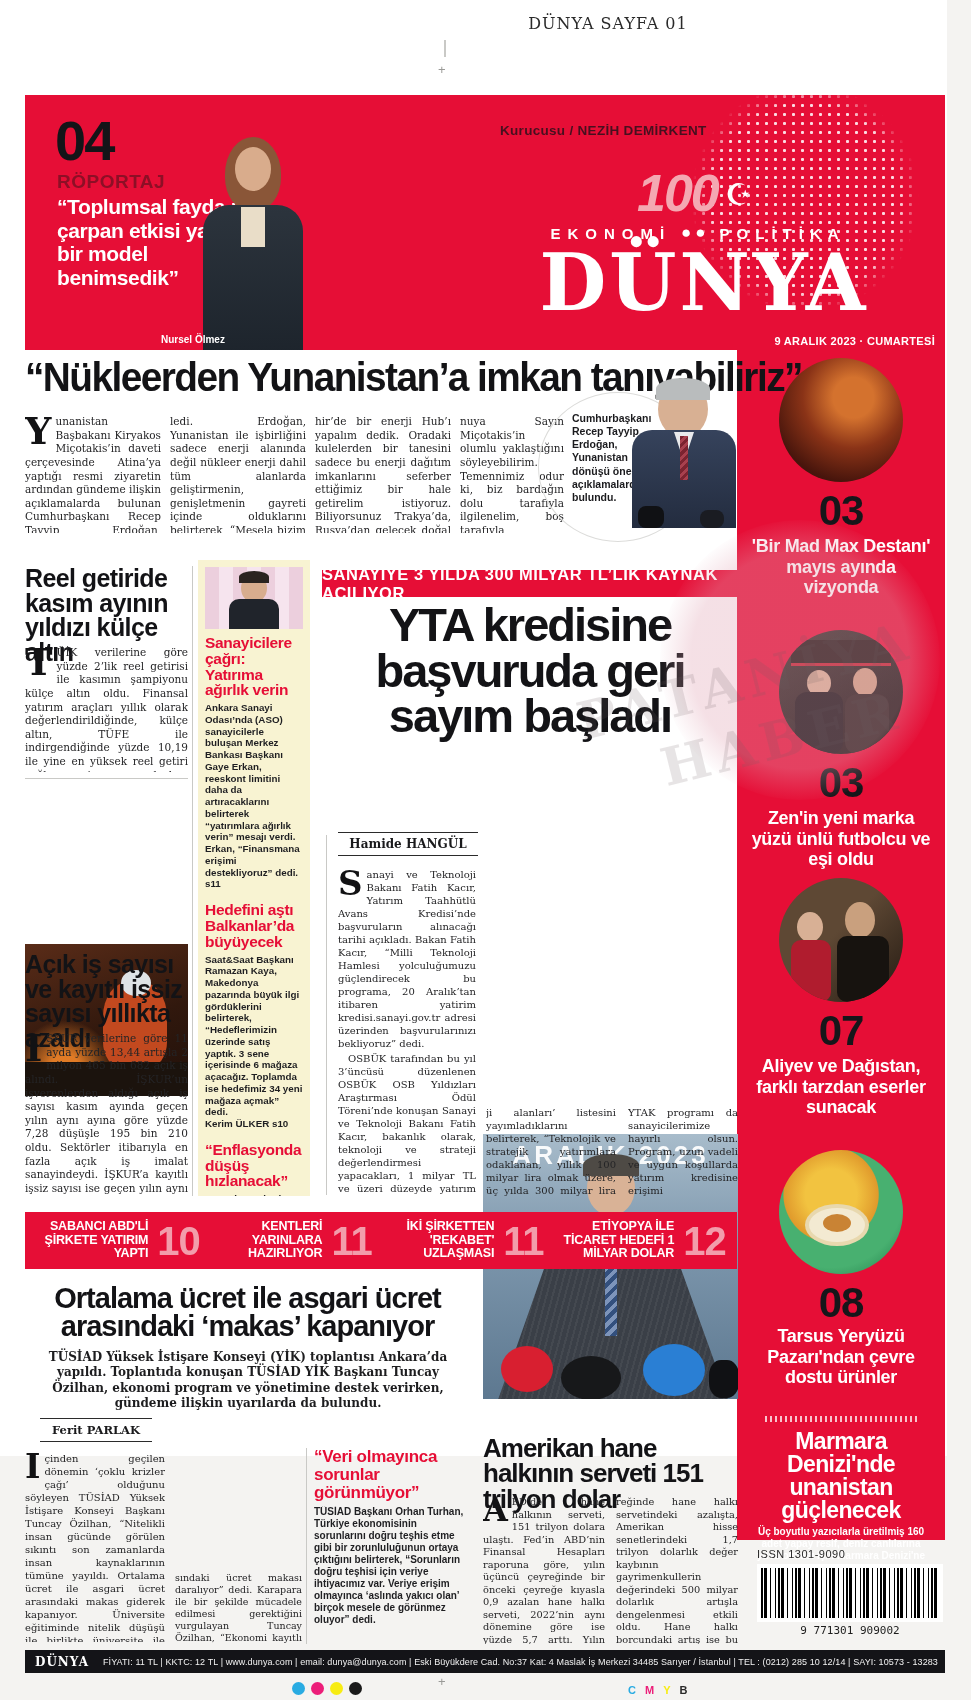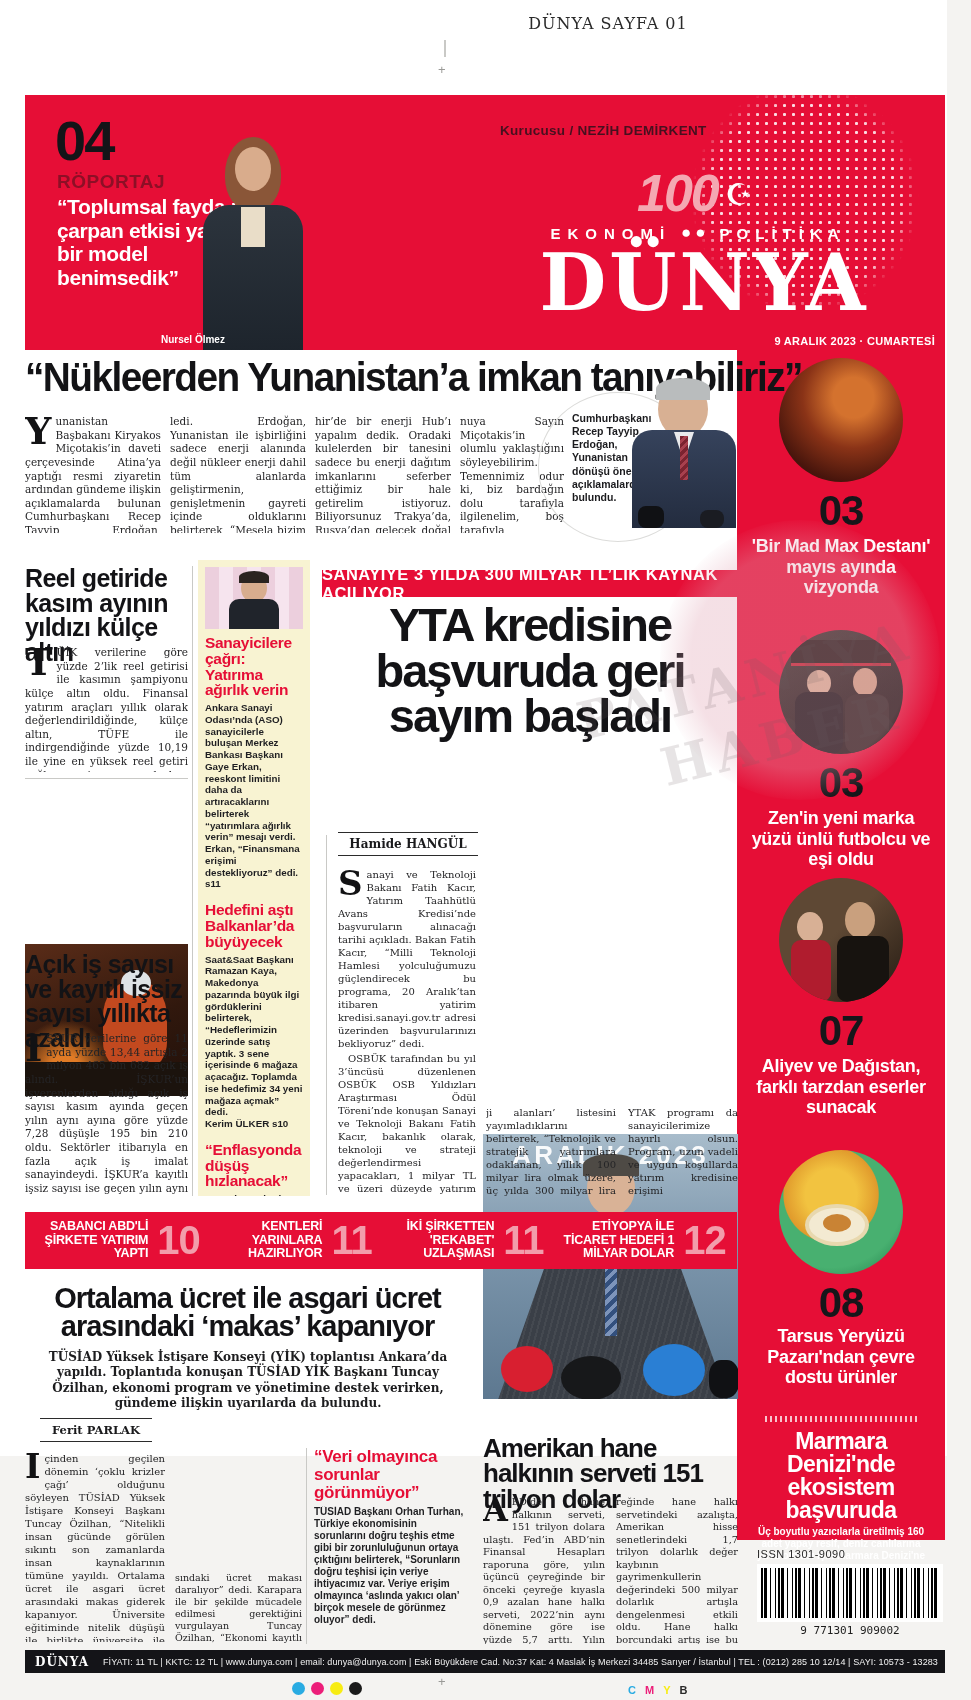--- a/index.html
+++ b/index.html
@@ -12,21 +12,21 @@
   .dropcap{float:left;font-family:"DejaVu Serif",serif;font-weight:700;font-size:37px;line-height:.8;padding:2px 4px 0 0;color:#121214}
   .hl-sans{font-weight:700;color:#131316;letter-spacing:-.6px;line-height:.98}
   .red-t{color:#e60e36}
   .masthead{background:#e60e36}
   .sidebar{background:#e60e36}
   .kicker-bar{background:#e60e36;color:#fff;display:flex;align-items:center;justify-content:center;font-weight:700;letter-spacing:.5px}
   .byline-box{border-top:1.4px solid #2b2b2b;border-bottom:1.4px solid #2b2b2b;text-align:center;font-family:"DejaVu Serif",serif;font-weight:700;font-size:12px;padding:4px 0;color:#1a1a1c}
   .circ{border-radius:50%;overflow:hidden}
   .sb-num{font-weight:700;font-size:42px;color:#16161a;text-align:center;letter-spacing:-1px;line-height:1}
   .sb-title{color:#fff;font-weight:700;font-size:18px;line-height:1.14;text-align:center;letter-spacing:-.3px}
-  .teaser-item{display:flex;align-items:flex-start;gap:9px;justify-content:center}
+  .teaser-item{display:flex;align-items:center;gap:9px;justify-content:center}
   .teaser-title{color:#fff;font-weight:700;font-size:12.5px;line-height:1.08;text-align:right;letter-spacing:-.2px;text-transform:uppercase}
   .teaser-num{font-weight:700;font-size:40px;color:#f29dab;line-height:1;letter-spacing:-1px}
   .yellow-box{background:#f8f3d2;overflow:hidden}
   .ybold{font-weight:700;font-size:9.8px;line-height:1.2;color:#1f1f22}
   .ytitle{color:#e60e36;font-weight:700;font-size:15.5px;line-height:1.02;letter-spacing:-.3px}
   .hairline{background:#c9c9c6}
   .globe{border-radius:50%;background-image:radial-gradient(rgba(255,255,255,.85) 1.3px,rgba(255,255,255,0) 1.8px);background-size:9px 9px;-webkit-mask-image:radial-gradient(circle,#000 58%,transparent 70%);mask-image:radial-gradient(circle,#000 58%,transparent 70%)}
   .barcode{background:repeating-linear-gradient(90deg,#000 0 2px,#fff 2px 3px,#000 3px 6px,#fff 6px 9px,#000 9px 10px,#fff 10px 14px,#000 14px 15px,#fff 15px 17px);border:4px solid #fff}
   .wm{pointer-events:none;z-index:60;opacity:.16;color:#6e5f63;font-family:"DejaVu Serif",serif;font-weight:700;transform:rotate(-14deg)}
   .rose{pointer-events:none;z-index:55;background:radial-gradient(circle,rgba(225,164,180,.34) 0 55%,rgba(225,164,180,0) 72%)}
@@ -95,21 +95,21 @@
     <div class="abs circ" style="left:42px;top:800px;width:124px;height:124px;background:radial-gradient(circle at 42% 36%,#f2c340 0 24%,#e09a2c 44%,#48b070 45% 68%,#1d7a47 100%)">
       <div class="abs" style="left:30px;top:58px;width:56px;height:34px;border-radius:50%;background:#f3ead2;box-shadow:0 0 0 4px #e8d8ae"></div>
       <div class="abs" style="left:44px;top:64px;width:28px;height:18px;border-radius:50%;background:#c98334"></div>
     </div>
     <div class="abs sb-num" style="left:0;top:932px;width:100%">08</div>
     <div class="abs sb-title" style="left:12px;top:976px;width:184px">Tarsus Yeryüzü Pazarı'ndan çevre dostu ürünler</div>
 
     <div class="abs" style="left:28px;top:1066px;width:152px;height:6px;background:repeating-linear-gradient(90deg,rgba(255,255,255,.75) 0 2px,transparent 2px 5px)"></div>
 
     <div class="abs" style="left:8px;top:1080px;width:192px;height:100px;text-align:center">
-      <div style="color:#fff;font-weight:700;font-size:23px;line-height:1.0;letter-spacing:-.6px">Marmara Denizi'nde ekosistem başvuruda</div>
+      <div style="color:#fff;font-weight:700;font-size:23px;line-height:1.0;letter-spacing:-.6px">Marmara Denizi'nde unanistan güçlenecek</div>
     </div>
     <div class="abs" style="left:12px;top:1176px;width:184px;text-align:center;color:#fff;font-weight:700;font-size:10px;line-height:1.22">Üç boyutlu yazıcılarla üretilmiş 160 adet yapay resif, deniz canlılarına yuva olması için Marmara Denizi'ne bırakıldı. Projeyle, deniz yaşamı destekleniyor. s09</div>
   </div>
 
   <div class="abs" style="left:757px;top:1548px;font-size:11px;color:#2a2a2a;letter-spacing:.5px">ISSN 1301-9090</div>
   <div class="abs barcode" style="left:757px;top:1564px;width:186px;height:58px"></div>
   <div class="abs" style="left:757px;top:1624px;width:186px;text-align:center;font-family:'DejaVu Sans Mono',monospace;font-size:11px;color:#1c1c1c">9 771301 909002</div>
 
   <div class="abs hl-sans" style="left:25px;top:358px;width:712px;font-size:40px;letter-spacing:-1.6px;white-space:nowrap;transform:scaleX(.97);transform-origin:left">“Nükleerden Yunanistan’a imkan tanıyabiliriz”</div>
 

